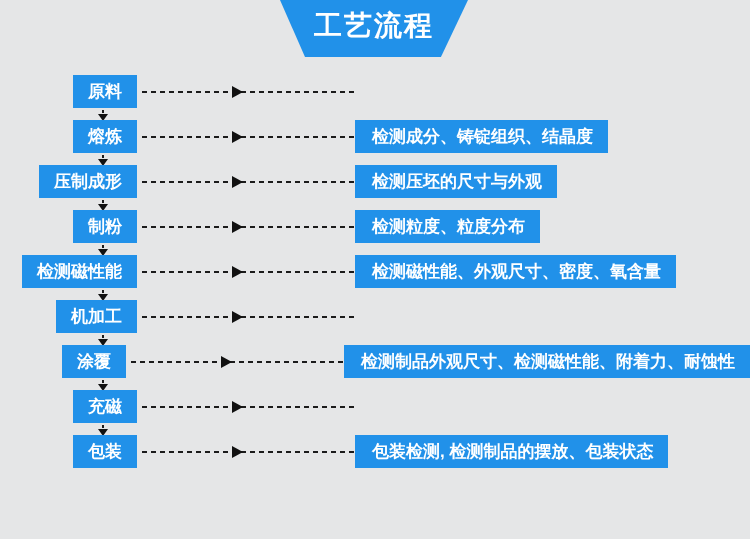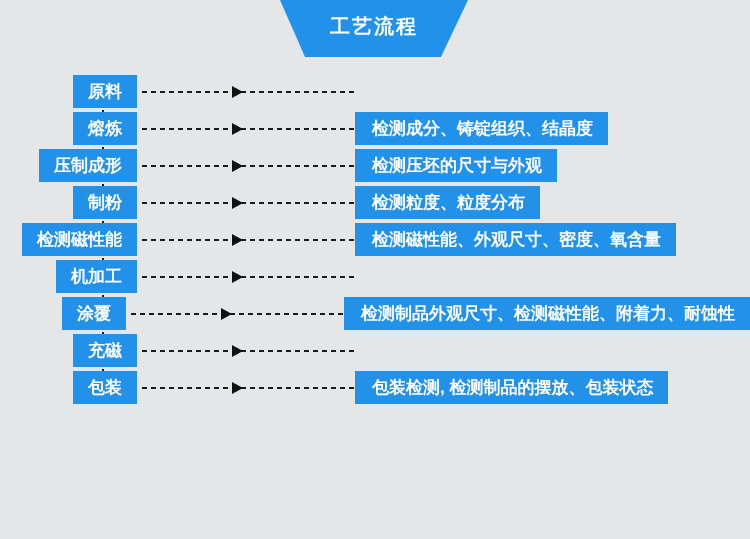--- a/index.html
+++ b/index.html
@@ -24,35 +24,35 @@
     height: 57px;
     background: #2191e9;
     clip-path: polygon(0 0, 100% 0, 85.6% 100%, 13.3% 100%);
     display: flex;
     align-items: center;
     justify-content: center;
   }
   .banner-title {
     color: #ffffff;
     font-weight: bold;
-    font-size: 20px;
+    font-size: 28px;
     letter-spacing: 2px;
     line-height: 1;
     margin-bottom: 6px;
     white-space: nowrap;
   }
   
   .rows {
     position: absolute;
     left: 0;
     top: 75px;
     width: 750px;
     display: flex;
     flex-direction: column;
-    row-gap: 4px;
+    row-gap: 12px;
   }
   .row {
     position: relative;
     height: 33px;
     display: flex;
     align-items: stretch;
   }
   .cell-left {
     width: 137px;
     display: flex;

